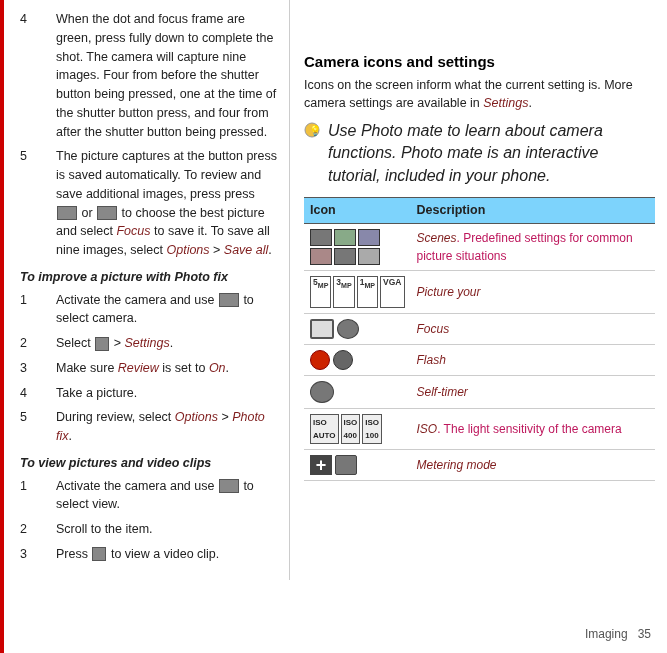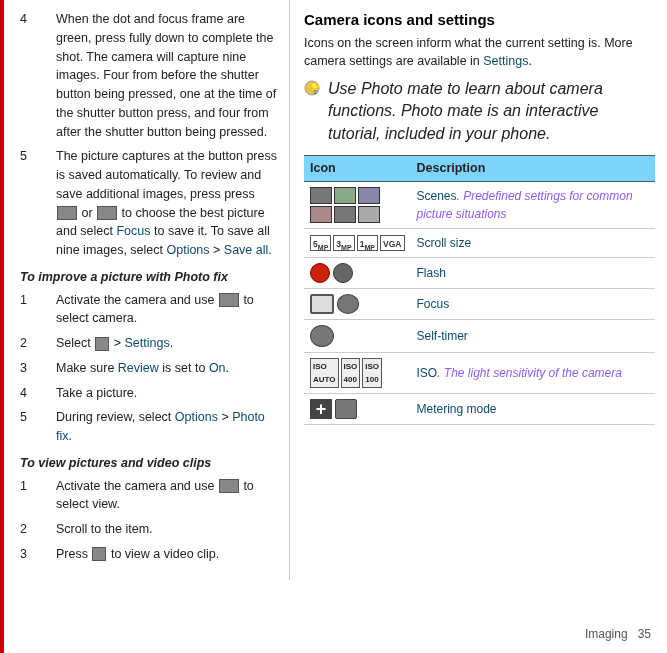--- a/index.html
+++ b/index.html
@@ -32,22 +32,23 @@
       min-width: 16px;
       font-weight: normal;
       color: #222;
     }
     .left-col .step-text {
       flex: 1;
       margin-left: 16px;
     }
     .left-col .step-text a,
     .right-col a {
-      color: #0c4a6e;
+      color: #7f1d1d;
       text-decoration: none;
+      font-style: italic;
     }
     .left-col .section-heading {
       font-style: italic;
       font-weight: bold;
       margin: 8px 0 4px 0;
     }
     .icon-inline {
       display: inline-block;
       background: #888;
       width: 20px;
@@ -66,20 +67,21 @@
       border: 1px solid #555;
     }
 
     
     .right-col {
       flex: 1;
       padding: 10px 12px 10px 14px;
       font-size: 12.5px;
       line-height: 1.5;
       color: #222;
+      margin-top: 42px;
     }
     .right-col h2 {
       font-size: 15px;
       font-weight: bold;
       color: #000;
       margin-bottom: 4px;
       line-height: 1.3;
     }
     .right-col .intro-text {
       margin-bottom: 8px;
@@ -124,22 +126,21 @@
       vertical-align: middle;
     }
     .settings-table tbody tr td.icon-cell {
       width: 100px;
     }
     .settings-table tbody tr td.desc-cell {
       color: #0066cc;
       vertical-align: middle;
     }
     .settings-table tbody tr td.desc-cell span.desc-text {
-      color: #8b5cf6;
-      font-style: italic;
+      color: #be185d;
     }
 
     
     .icon-group {
       display: flex;
       gap: 3px;
       align-items: center;
     }
     
     .picturesize-icons {
@@ -147,22 +148,22 @@
       align-items: center;
       gap: 2px;
       font-size: 8px;
       font-weight: bold;
       color: #333;
     }
     .picturesize-icons span {
       border: 1px solid #555;
       padding: 0 2px;
       font-size: 8.5px;
-      line-height: 16px;
-      height: 16px;
+      line-height: 10px;
+      height: 32px;
       display: inline-block;
     }
     
     .focus-icons {
       display: flex;
       gap: 3px;
       align-items: center;
     }
     
     .iso-icons {
@@ -329,45 +330,45 @@
       <tr>
         <td class="icon-cell">
           <div class="picturesize-icons">
             <span>5<sub>MP</sub></span>
             <span>3<sub>MP</sub></span>
             <span>1<sub>MP</sub></span>
             <span>VGA</span>
           </div>
         </td>
         <td class="desc-cell">
-          <a href="#">Scroll size</a>
+          <a href="#">Picture your</a>
+        </td>
+      </tr>
+
+      <tr>
+        <td class="icon-cell">
+          <div class="focus-icons">
+            <span style="display:inline-block;width:24px;height:20px;border:2px solid #555;border-radius:2px;background:#ddd;"></span>
+            <span style="display:inline-block;width:22px;height:20px;background:#777;border-radius:50%;border:1px solid #444;"></span>
+          </div>
+        </td>
+        <td class="desc-cell">
+          <a href="#">Focus</a>
         </td>
       </tr>
 
       <tr>
         <td class="icon-cell">
           <div class="icon-group">
             <span style="display:inline-block;width:20px;height:20px;background:#cc2200;border-radius:50%;border:1px solid #800;"></span>
             <span style="display:inline-block;width:20px;height:20px;background:#666;border-radius:50%;border:1px solid #333;"></span>
           </div>
         </td>
         <td class="desc-cell">
           <a href="#">Flash</a>
-        </td>
-      </tr>
-
-      <tr>
-        <td class="icon-cell">
-          <div class="focus-icons">
-            <span style="display:inline-block;width:24px;height:20px;border:2px solid #555;border-radius:2px;background:#ddd;"></span>
-            <span style="display:inline-block;width:22px;height:20px;background:#777;border-radius:50%;border:1px solid #444;"></span>
-          </div>
-        </td>
-        <td class="desc-cell">
-          <a href="#">Focus</a>
         </td>
       </tr>
 
       <tr>
         <td class="icon-cell">
           <div class="icon-group">
             <span style="display:inline-block;width:24px;height:22px;background:#777;border-radius:50%;border:1px solid #444;"></span>
           </div>
         </td>
         <td class="desc-cell">

